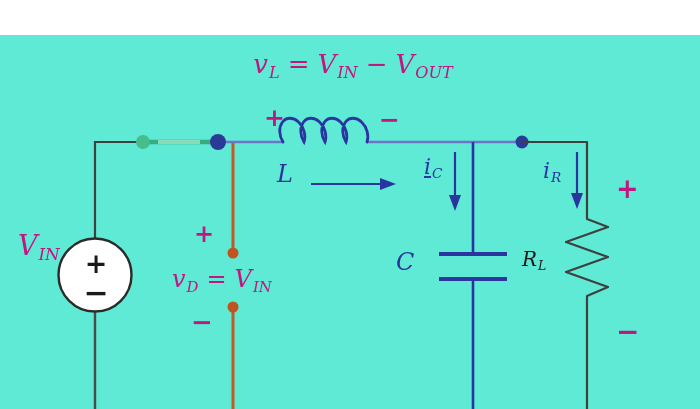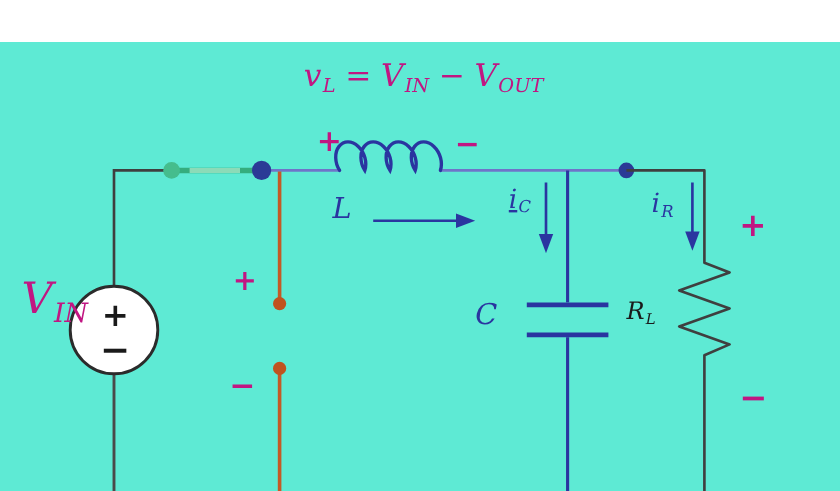--- a/index.html
+++ b/index.html
@@ -70,27 +70,30 @@
   <div class="lbl magenta ctr" style="left:353px;top:16px;font-size:26px;">
     <span class="eq-main">v</span><sub>L</sub><span class="op">=</span><span class="eq-main">V</span><sub>IN</sub><span class="op">−</span><span class="eq-main">V</span><sub>OUT</sub>
   </div>
 
   <div class="sign magenta" style="left:264px;top:70px;font-size:25px;">+</div>
   <div class="sign magenta" style="left:379px;top:72px;font-size:25px;">−</div>
 
   <div class="lbl blue" style="left:277px;top:127px;font-size:24px;">L</div>
 
 
-  <div class="lbl magenta" style="left:18px;top:197px;font-size:36px;">
+  <div class="lbl magenta" style="left:18px;top:197px;font-size:27px;">
     <span>V</span><sub>IN</sub>
   </div>
   <div class="sign black ctr" style="left:96px;top:215px;font-size:27px;">+</div>
   <div class="sign black ctr" style="left:96px;top:243px;font-size:30px;">−</div>
 
   <div class="sign magenta" style="left:194px;top:187px;font-size:24px;">+</div>
+  <div class="lbl magenta" style="left:172px;top:232px;font-size:24px;">
+    <span>v</span><sub>D</sub><span class="op">=</span><span>V</span><sub>IN</sub>
+  </div>
   <div class="sign magenta" style="left:191px;top:274px;font-size:26px;">−</div>
 
   <div class="lbl blue" style="left:424px;top:121px;font-size:22px;text-decoration:underline;">
     <span>i</span><sub>C</sub>
   </div>
   <div class="lbl blue" style="left:396px;top:215px;font-size:24px;">C</div>
 
   <div class="lbl black" style="left:522px;top:214px;font-size:20px;">
     <span>R</span><sub>L</sub>
   </div>

